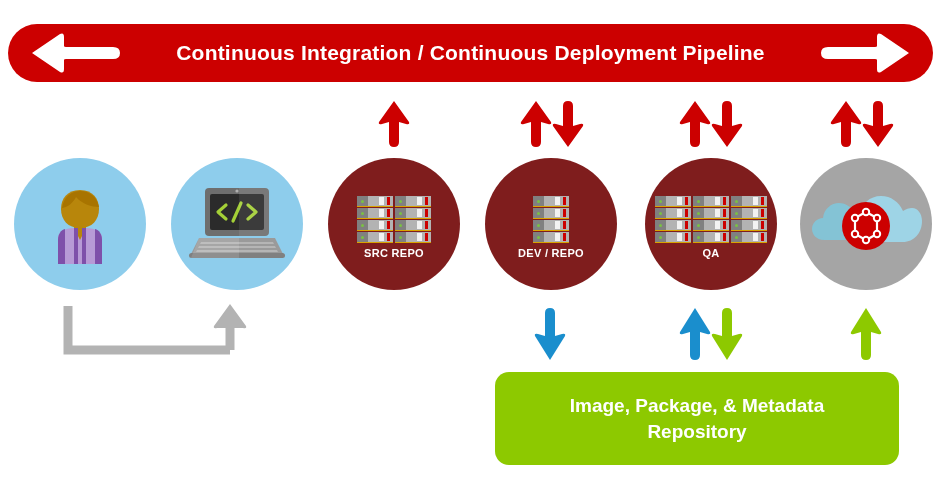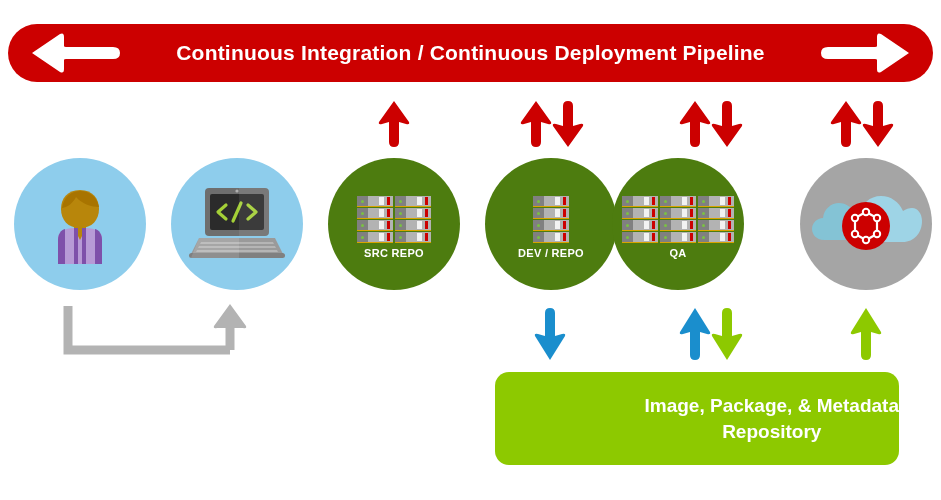--- a/index.html
+++ b/index.html
@@ -54,21 +54,21 @@
     position: absolute;
     width: 132px;
     height: 132px;
     border-radius: 50%;
     display: flex;
     flex-direction: column;
     align-items: center;
     justify-content: center;
   }
   .node.blue  { background: #8ecdec; }
-  .node.amber { background: #4d7c0f; }
+  .node.amber { background: #7f1d1d; }
   .node.gray  { background: #a5a5a5; }
 
   .node-label {
     position: absolute;
     left: 0;
     right: 0;
     text-align: center;
     color: #ffffff;
     font-size: 11px;
     font-weight: bold;
@@ -131,21 +131,21 @@
   .repo-box {
     position: absolute;
     left: 495px;
     top: 372px;
     width: 404px;
     height: 93px;
     background: #8dc900;
     border-radius: 14px;
     display: flex;
     align-items: center;
-    justify-content: flex-end;
+    justify-content: center;
   }
   .repo-text {
     color: #ffffff;
     font-size: 19px;
     font-weight: bold;
     line-height: 26px;
     text-align: center;
     white-space: pre-line;
   }
 
@@ -334,21 +334,21 @@
               </div>
               <div class="ru-bar-white"></div>
               <div class="ru-bar-red"></div>
             </div>
         </div>
       </div>
     </div>
     <div class="node-label one-line">DEV / REPO</div>
   </div>
 
-  <div class="node amber" style="left:612px; top:158px;">
+  <div class="node amber" style="left:645px; top:158px;">
     <div class="node-icon racks">
       <div class="rack-group">
         <div class="rack">
           <div class="rack-unit">
               <div class="ru-left">
                 <div class="ru-dot"></div>
               </div>
               <div class="ru-bar-white"></div>
               <div class="ru-bar-red"></div>
             </div>

